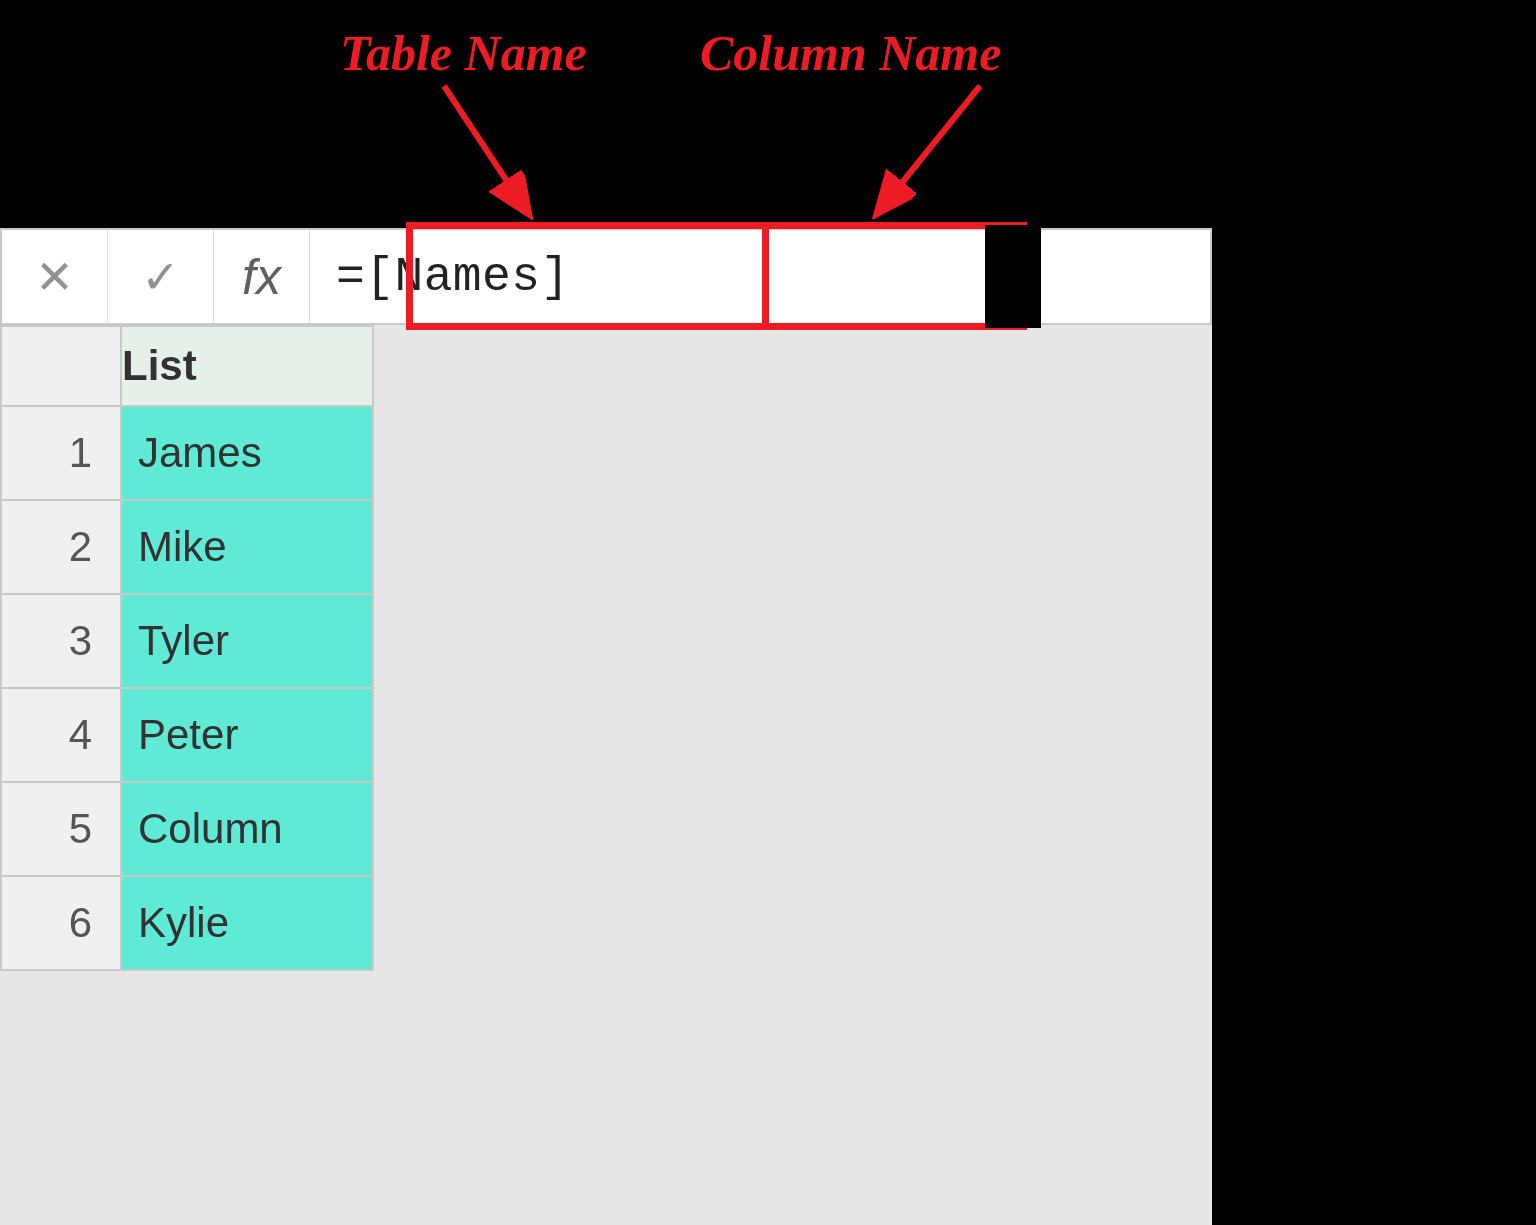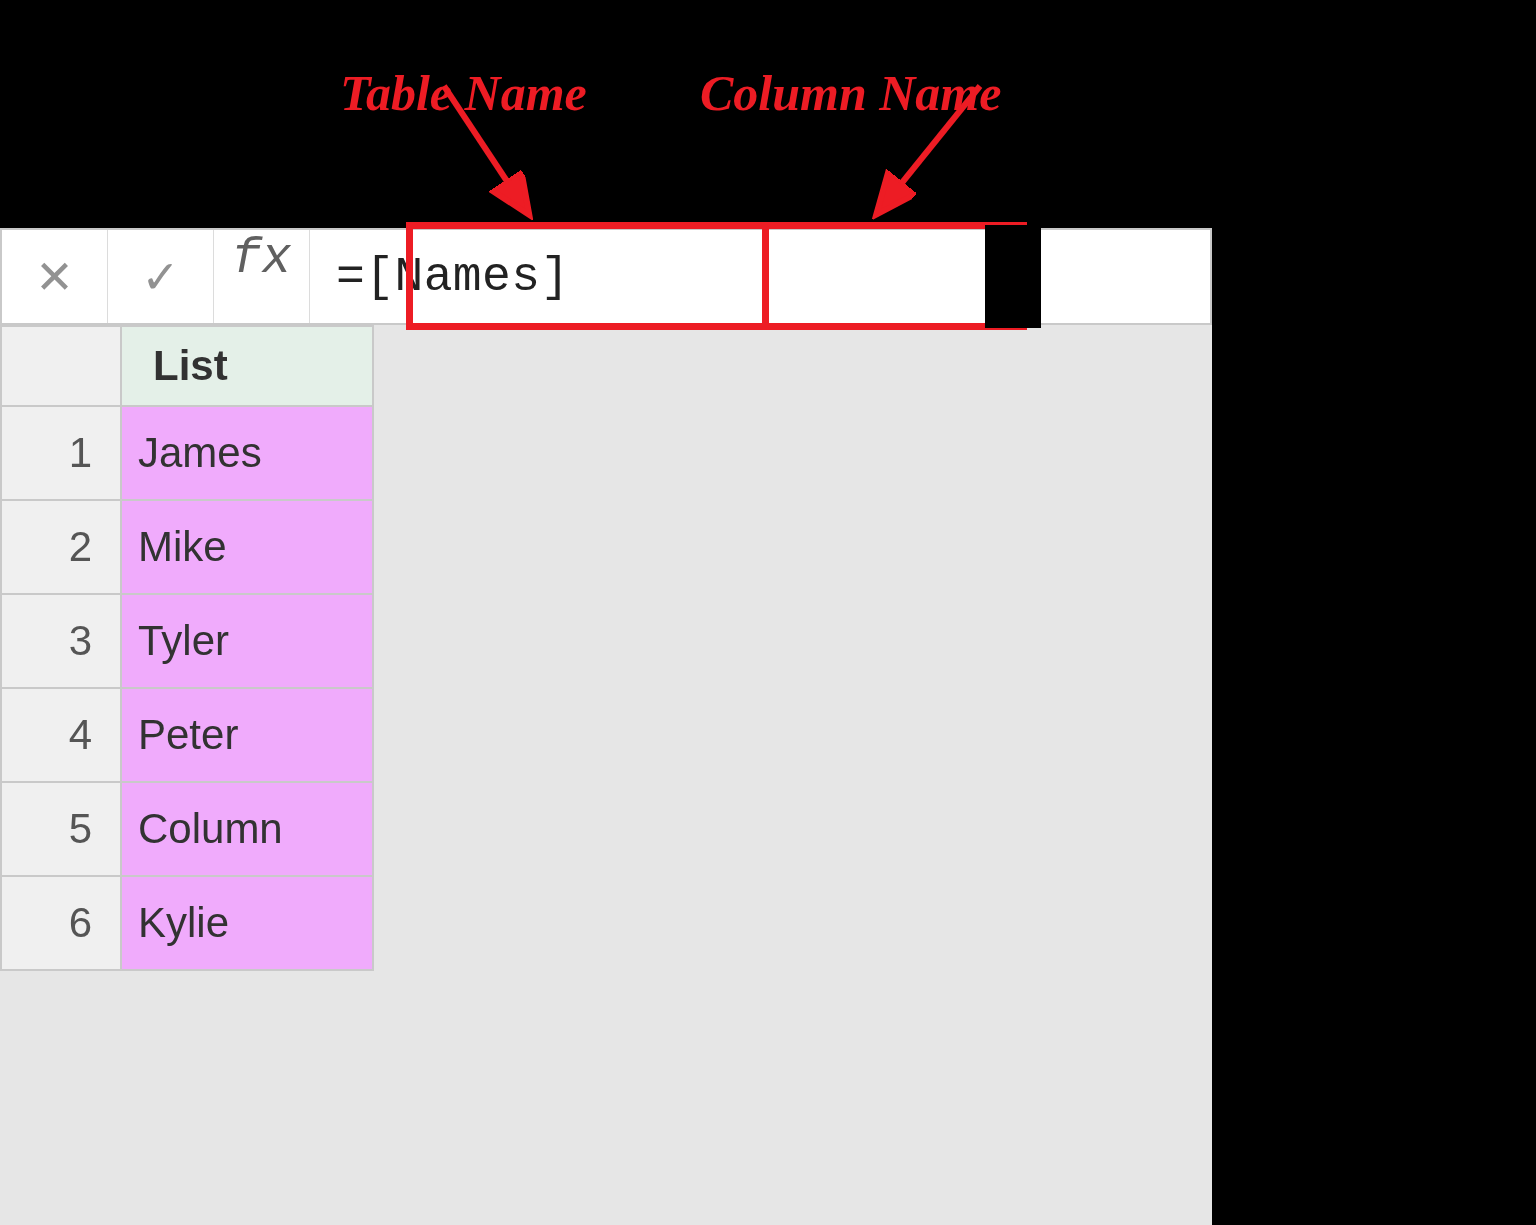--- a/index.html
+++ b/index.html
@@ -19,21 +19,20 @@
       height: 1225px;
       background: #e6e6e6;
     }
     .annotation {
       position: absolute;
       font-family: "Comic Sans MS", cursive;
       font-weight: bold;
       font-style: italic;
       font-size: 50px;
       color: #ed1c24;
-      margin-top: 40px;
     }
     .annotation-table { top: 24px; left: 340px; }
     .annotation-column { top: 24px; left: 700px; font-family: Liberation Serif, serif; }
     .arrow {
       position: absolute;
       stroke: #ed1c24;
       fill: #ed1c24;
       overflow: visible;
     }
     .black-strip {
@@ -62,23 +61,23 @@
       align-items: center;
       justify-content: center;
       font-size: 46px;
       color: #929292;
       border-right: 1px solid #dcdcdc;
     }
     .fb-fx {
       width: 96px;
       height: 100%;
       display: flex;
-      align-items: flex-start;
+      align-items: center;
       justify-content: center;
-      font-family: Liberation Mono, monospace;
+      font-family: Liberation Sans, sans-serif;
       font-style: italic;
       font-size: 50px;
       color: #606060;
       border-right: 1px solid #dcdcdc;
     }
     .fb-formula {
       flex: 1;
       height: 100%;
       display: flex;
       align-items: center;
@@ -125,30 +124,30 @@
       text-align: right;
       padding-right: 28px;
       background: #f0f0f0;
       font-weight: 400;
       color: #555;
     }
     .grid .colhead {
       background: #e4f0e8;
       font-weight: bold;
       height: 80px;
-      padding: 0 31px;
+      padding: 0 0;
       width: 252px;
     }
     .grid .corner {
       background: #f0f0f0;
       width: 120px;
       height: 80px;
     }
     .grid .data {
-      background: #f0abfc;
+      background: #5eead4;
       padding: 12px 16px;
       width: 252px;
       height: 94px;
     }
     .rest-bg {
       position: absolute;
       top:325px; left:372px; right:0; bottom:0;
       background:#e6e6e6;
     }
   </style>

